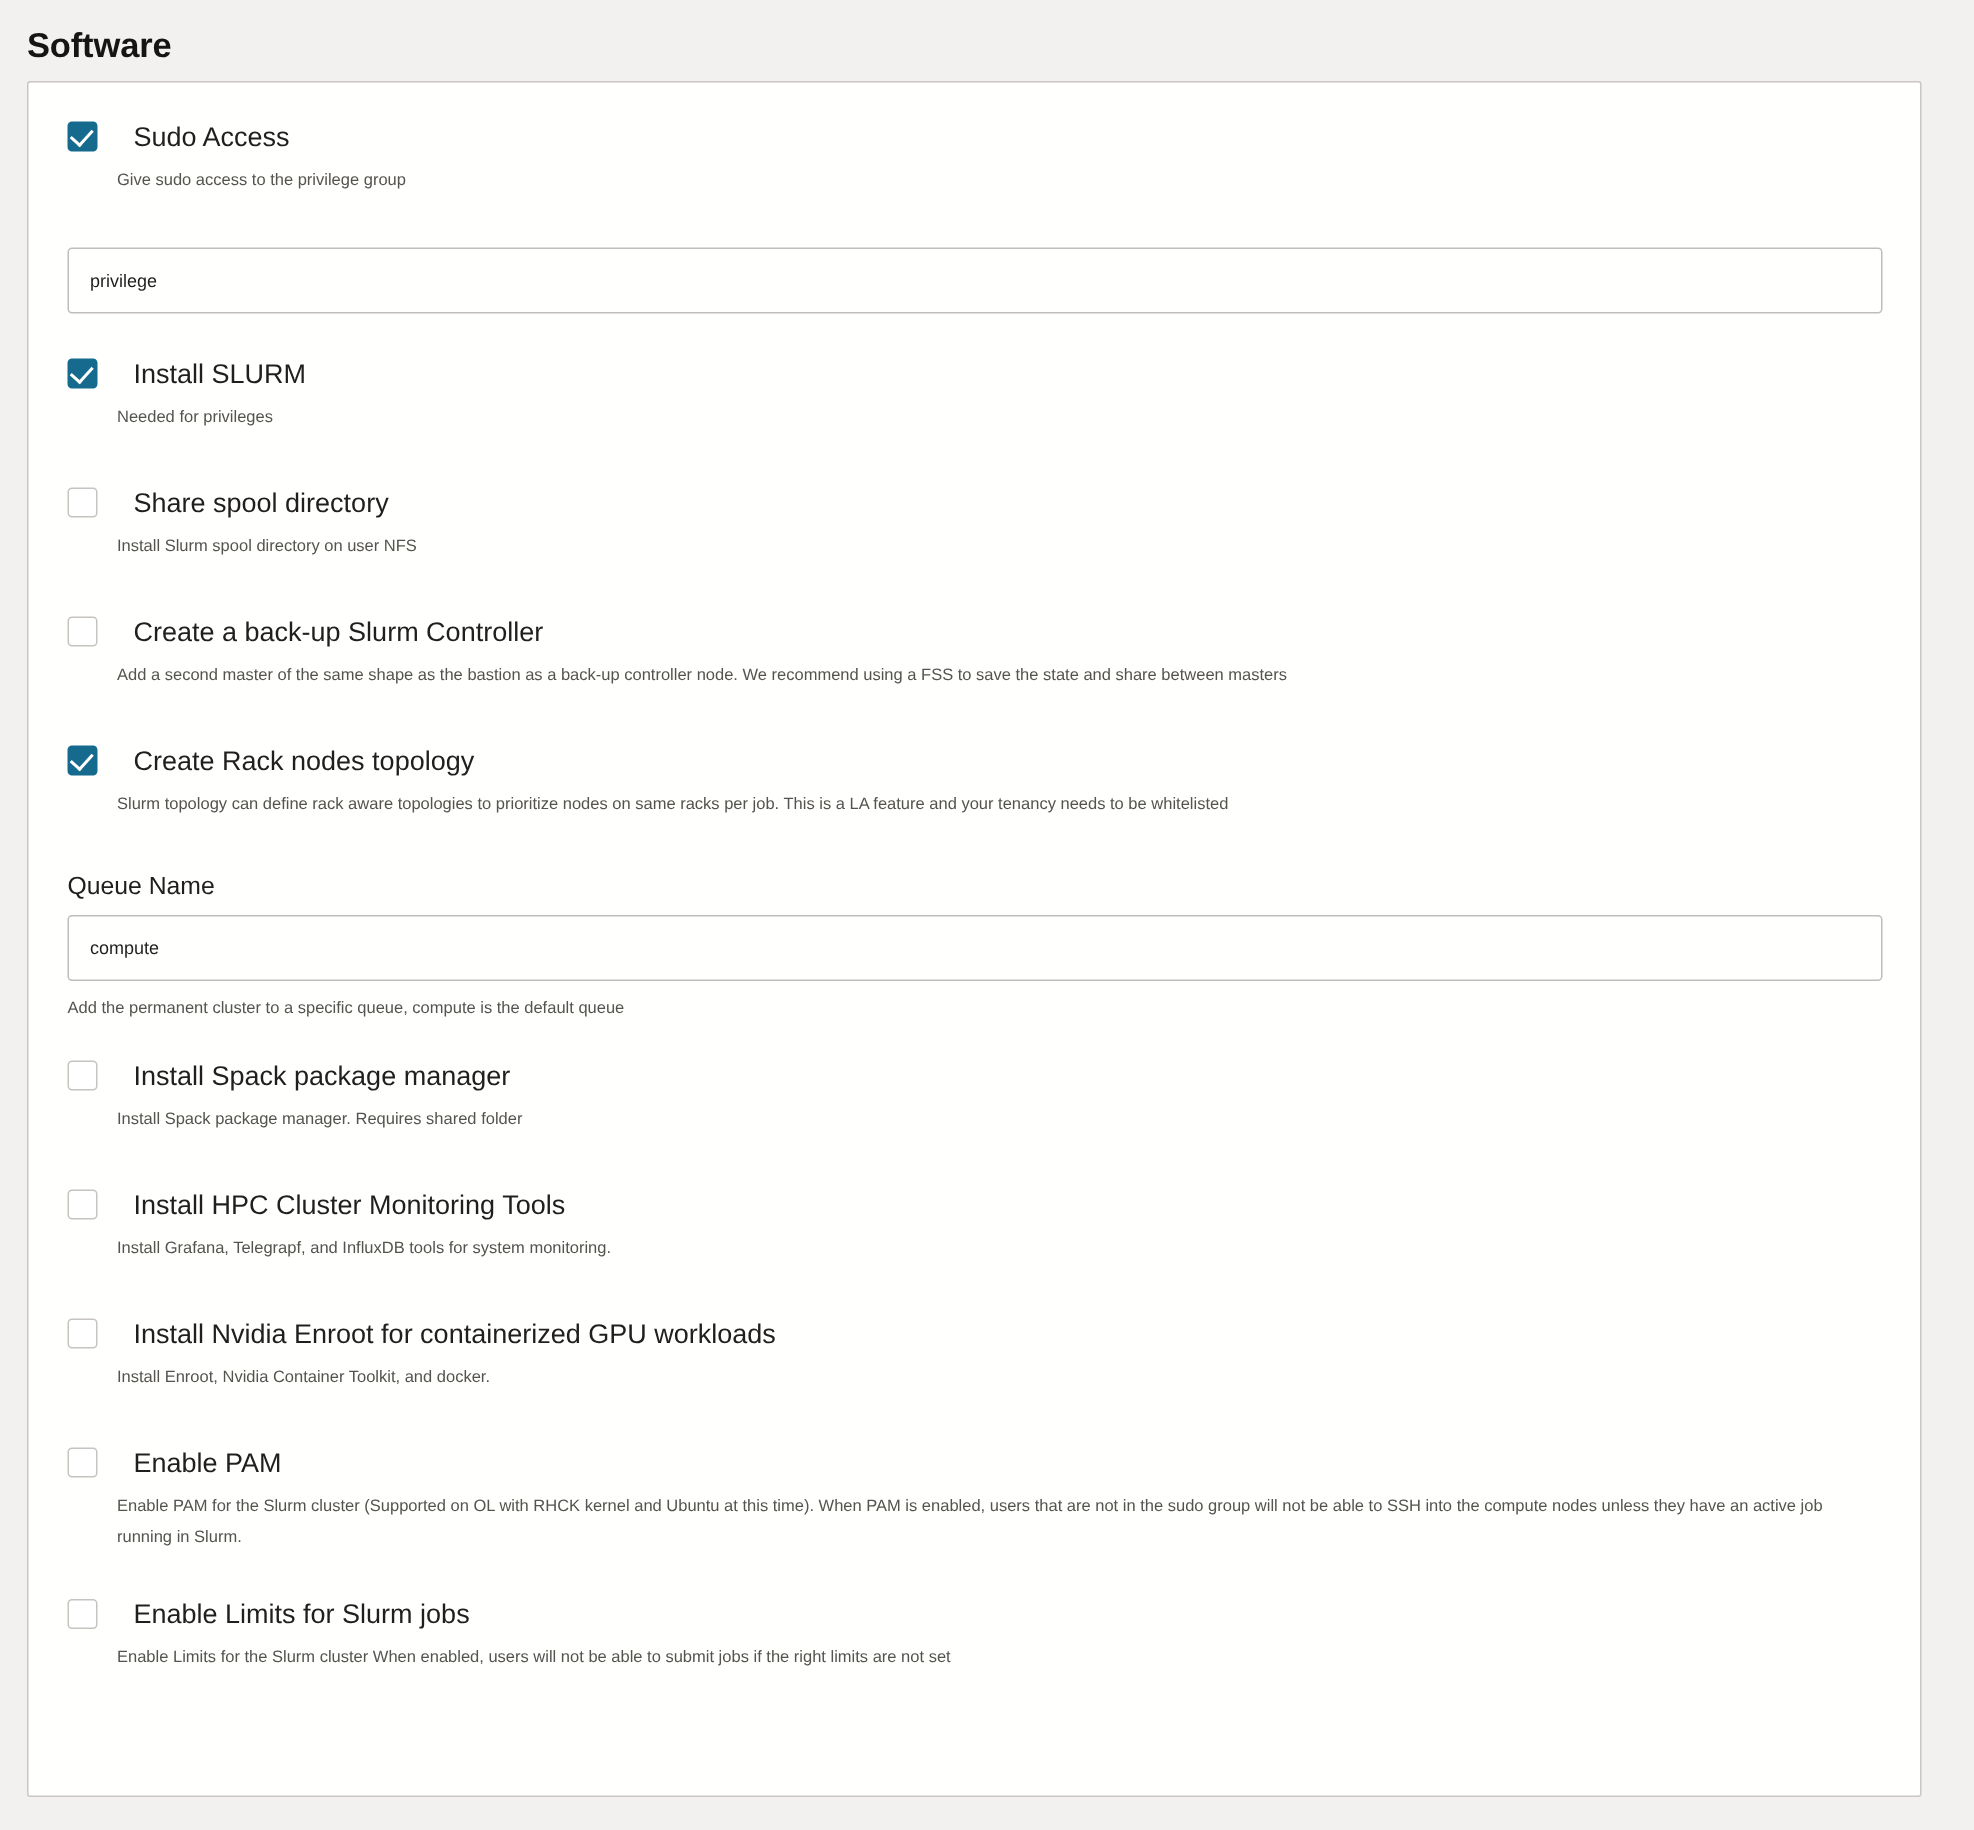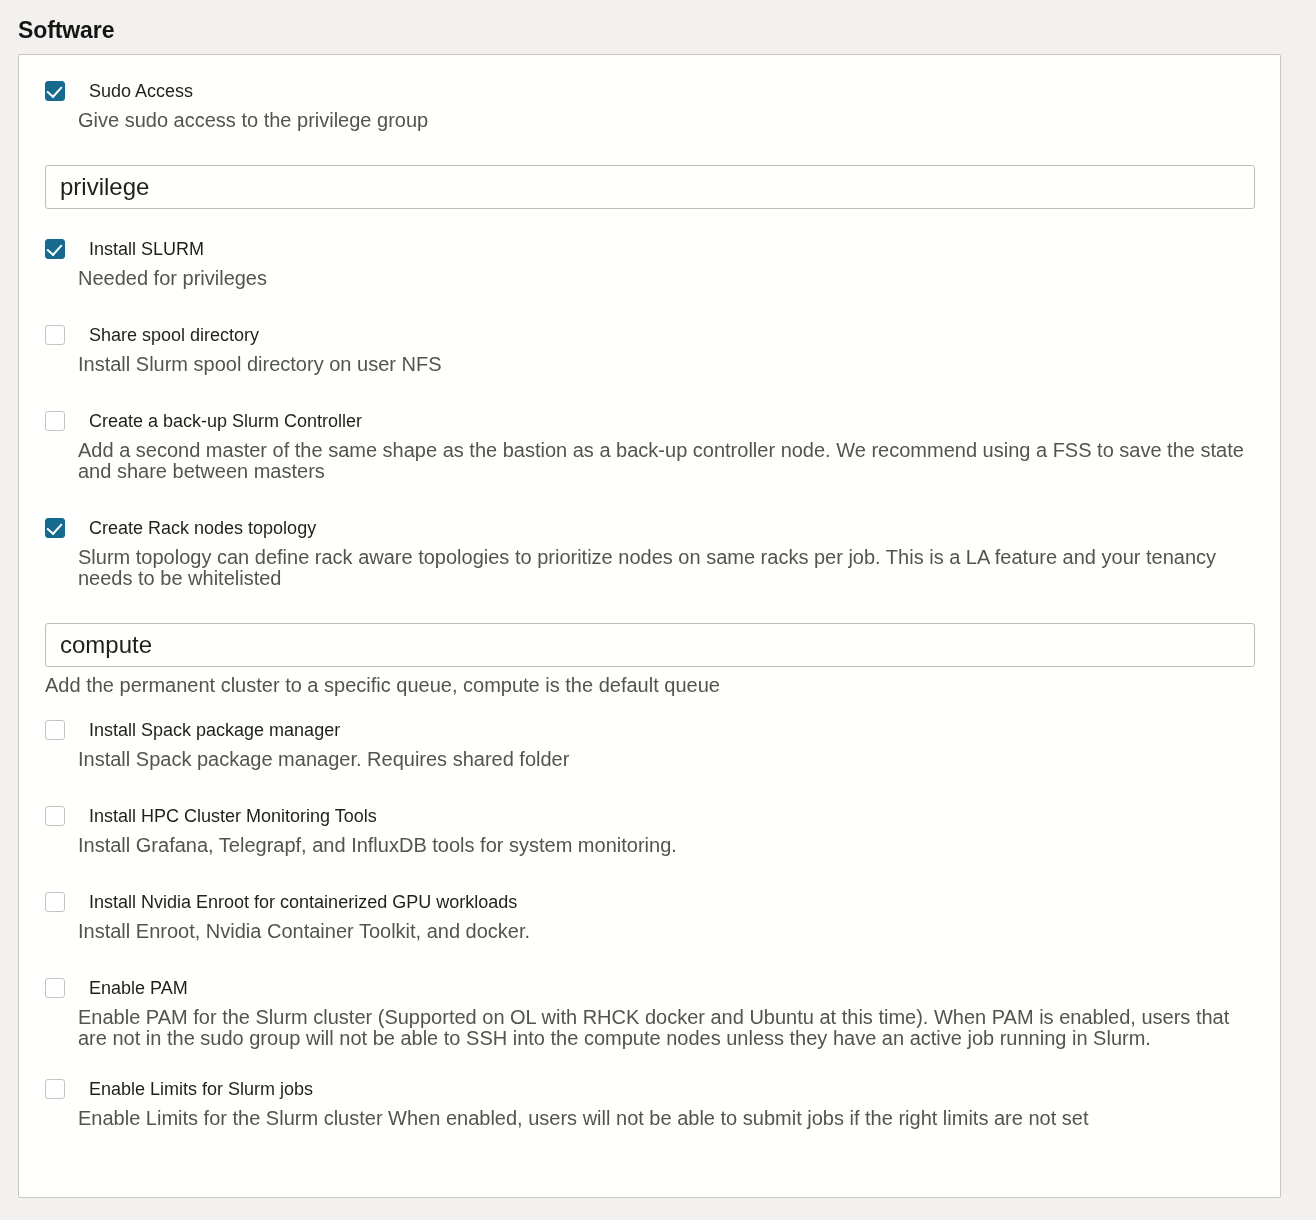--- a/index.html
+++ b/index.html
@@ -81,21 +81,21 @@
     transform: rotate(42deg);
   }
   .check-label {
     font-size: 18px;
     line-height: 22px;
     color: #201f1d;
     font-weight: normal;
     padding-top: 1px;
   }
   .helper {
-    font-size: 20px;
+    font-size: 11px;
     line-height: 21px;
     color: #55534f;
     margin: 8px 0 0 33px;
     max-width: 1190px;
   }
   .helper.flush {
     margin-left: 0;
   }
 
   .gap-lg { height: 34px; }
@@ -109,21 +109,21 @@
     color: #201f1d;
     margin: 0 0 9px 0;
   }
   .text-input {
     box-sizing: border-box;
     display: block;
     width: 1210px;
     height: 44px;
     padding: 0 14px;
     font-family: "Liberation Sans", sans-serif;
-    font-size: 24px;
+    font-size: 12px;
     line-height: 42px;
     color: #201f1d;
     background: #fffffd;
     border: 1px solid #c0bdba;
     border-radius: 3px;
     outline: none;
   }
   .text-input::placeholder { color: #8a8782; }
 </style>
 </head>
@@ -191,20 +191,21 @@
             <span class="tick"></span>
           </span>
         <span class="check-label">Create Rack nodes topology</span>
       </div>
       <div class="helper">Slurm topology can define rack aware topologies to prioritize nodes on same racks per job. This is a LA feature and your tenancy needs to be whitelisted</div>
     </div>
 
     <div class="gap-lg"></div>
 
     <div class="field">
+      <div class="input-label">Queue Name</div>
       <input class="text-input" type="text" value="compute" style="">
       <div class="helper flush">Add the permanent cluster to a specific queue, compute is the default queue</div>
     </div>
 
     <div class="gap-sm"></div>
 
     <div class="field">
       <div class="check-row">
         <span class="cbox"></span>
         <span class="check-label">Install Spack package manager</span>
@@ -232,21 +233,21 @@
       <div class="helper">Install Enroot, Nvidia Container Toolkit, and docker.</div>
     </div>
 
     <div class="gap-lg"></div>
 
     <div class="field">
       <div class="check-row">
         <span class="cbox"></span>
         <span class="check-label">Enable PAM</span>
       </div>
-      <div class="helper">Enable PAM for the Slurm cluster (Supported on OL with RHCK docker and Ubuntu at this time). When PAM is enabled, users that are not in the sudo group will not be able to SSH into the compute nodes unless they have an active job running in Slurm.</div>
+      <div class="helper">Enable PAM for the Slurm cluster (Supported on OL with RHCK kernel and Ubuntu at this time). When PAM is enabled, users that are not in the sudo group will not be able to SSH into the compute nodes unless they have an active job running in Slurm.</div>
     </div>
 
     <div class="gap-md"></div>
 
     <div class="field">
       <div class="check-row">
         <span class="cbox"></span>
         <span class="check-label">Enable Limits for Slurm jobs</span>
       </div>
       <div class="helper">Enable Limits for the Slurm cluster When enabled, users will not be able to submit jobs if the right limits are not set</div>

